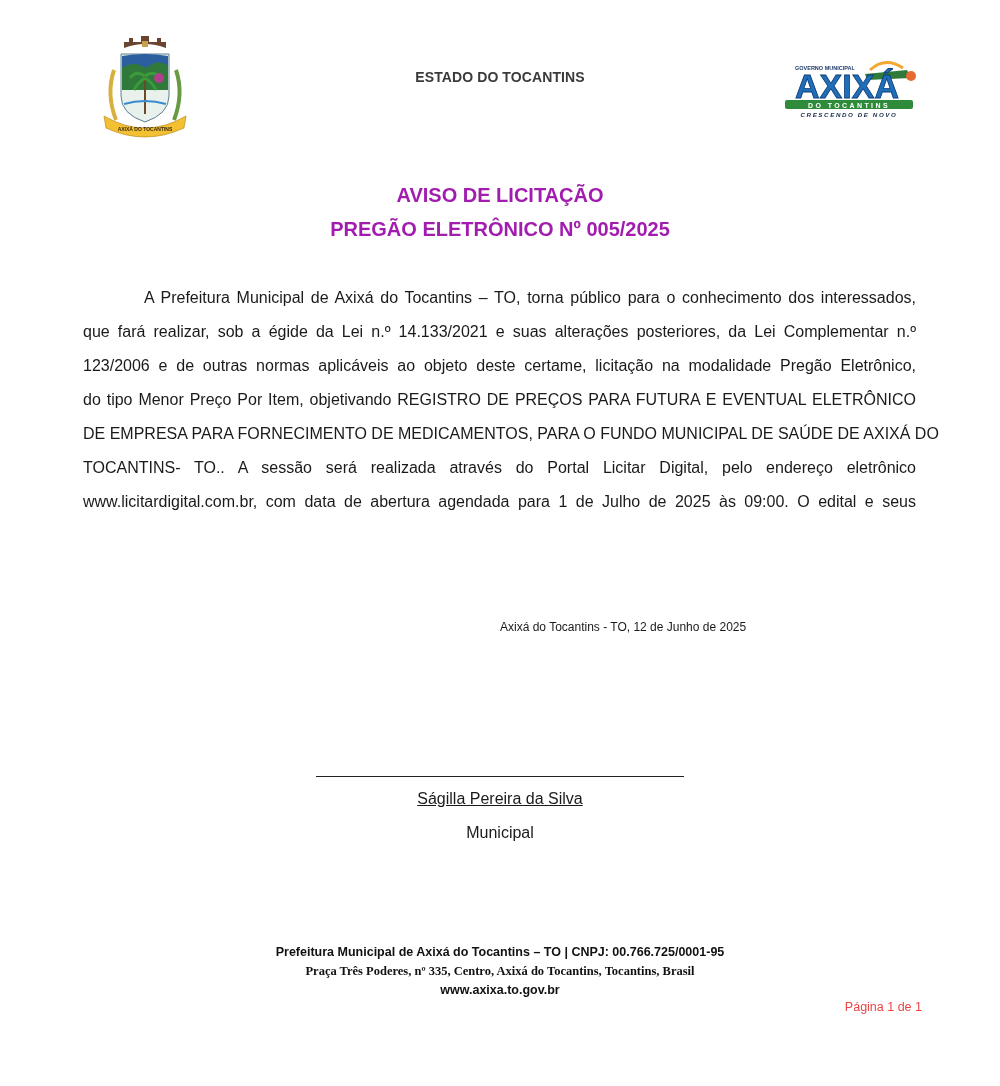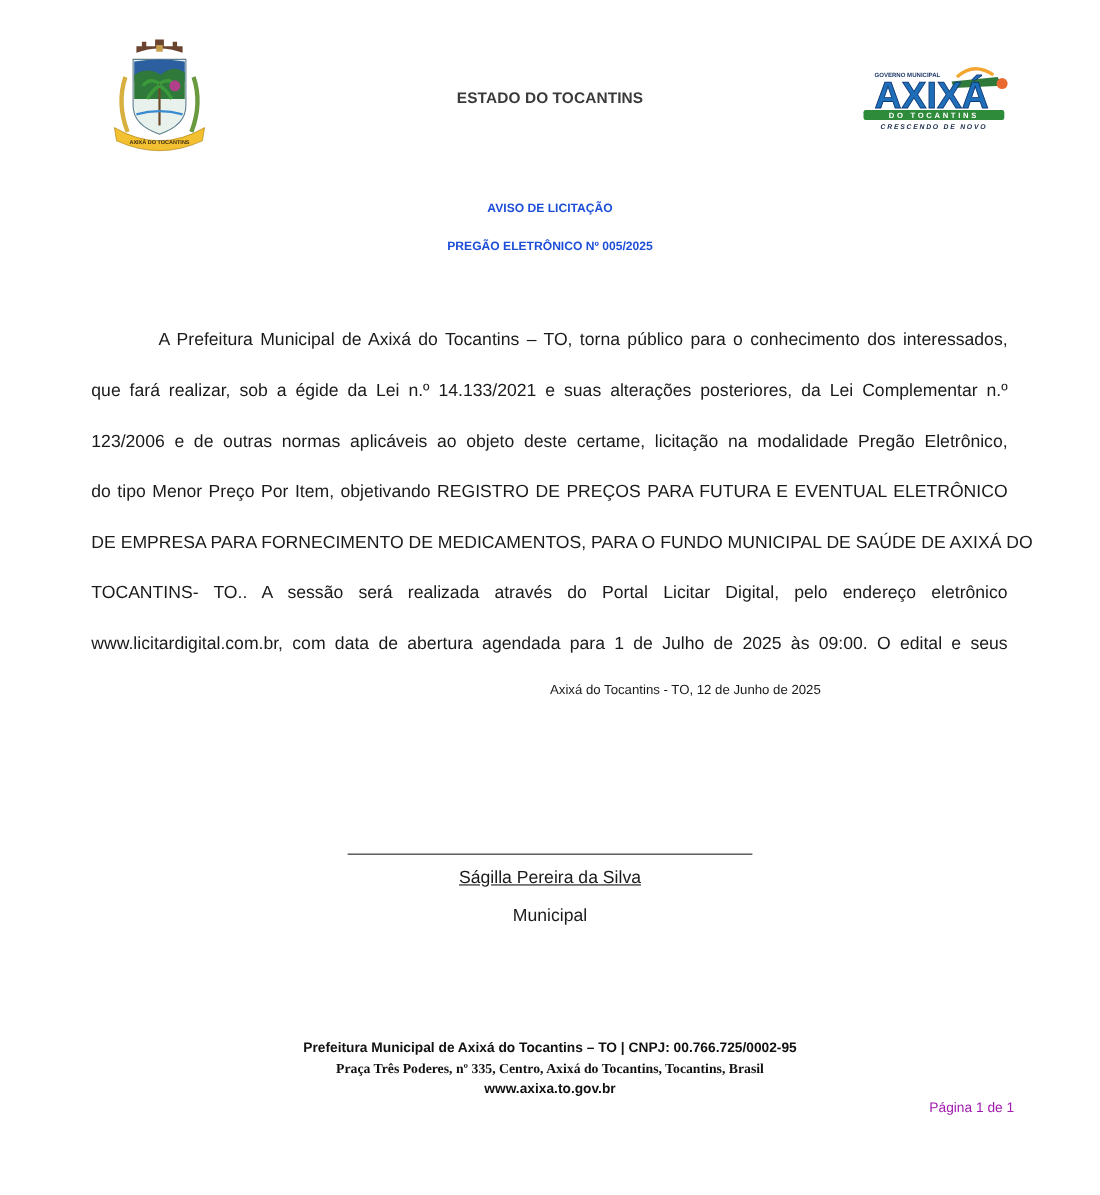--- a/index.html
+++ b/index.html
@@ -7,48 +7,48 @@
     width: 1000px; height: 1086px; position: relative; overflow: hidden;
     font-family: "Liberation Sans", "DejaVu Sans", sans-serif; color: #1a1a1a;
   }
   .page { position: absolute; left: 0; top: 0; width: 1000px; height: 1086px; }
 
   
   .crest { position: absolute; left: 96px; top: 34px; width: 98px; height: 108px; }
   .brand { position: absolute; left: 775px; top: 56px; width: 145px; height: 64px; }
   .hdr { position: absolute; left: 250px; width: 500px; text-align: center;
          font-weight: bold; font-size: 14px; color: #3a3a3a; letter-spacing: 0.1px; }
-  .hdr.l1 { top: 81px; }
+  .hdr.l1 { top: 69px; }
   .hdr.l2 { top: 90px; }
 
   
   .title { position: absolute; left: 200px; width: 600px; text-align: center;
-           font-weight: bold; font-size: 11px; color: #1d4ed8; }
+           font-weight: bold; font-size: 20px; color: #a21caf; }
   .title.t1 { top: 184px; }
   .title.t2 { top: 218px; }
 
   
   .para { position: absolute; left: 83px; top: 281px; width: 833px; }
   .line { display: block; height: 34px; line-height: 34px; font-size: 16px; white-space: nowrap; }
-  .line.j { text-align-last: justify; text-align: justify; margin-top: 12px; }
+  .line.j { text-align-last: justify; text-align: justify; }
   .line.indent { text-indent: 61px; }
 
   .dateline { position: absolute; left: 500px; width: 417px; top: 620px; text-align: left; font-size: 12px; }
 
   
   .sigline { position: absolute; left: 316px; top: 776px; width: 368px; height: 0; border-top: 1.4px solid #222; }
   .signame { position: absolute; left: 300px; width: 400px; top: 790px; text-align: center; font-size: 16px; text-decoration: underline; }
   .sigrole { position: absolute; left: 300px; width: 400px; top: 824px; text-align: center; font-size: 16px; }
 
   
   .foot { position: absolute; left: 200px; width: 600px; text-align: center; font-weight: bold; font-size: 12.5px; color: #111; }
   .foot.f1 { top: 945px; }
   .foot.f2 { top: 964px; font-family: Liberation Serif, serif; }
   .foot.f3 { top: 983px; }
-  .pagenum { position: absolute; right: 78px; top: 1000px; font-size: 12.5px; color: #a21caf; padding-left: 44px; }
+  .pagenum { position: absolute; right: 78px; top: 1000px; font-size: 12.5px; color: #ef4444; padding-left: 44px; }
 </style>
 </head>
 <body>
 
 <div class="page">
 
   <svg class="crest" viewBox="0 0 98 108">
 
     <path d="M28 14 L28 8 L33 8 L33 4 L37 4 L37 8 L45 8 L45 2 L53 2 L53 8 L61 8 L61 4 L65 4 L65 8 L70 8 L70 14 Q49 6 28 14 Z" fill="#6b4430"></path>
     <rect x="46" y="7" width="6" height="6" fill="#c8a050"></rect>
@@ -94,18 +94,18 @@
     <span class="line j">TOCANTINS- TO.. A sessão será realizada através do Portal Licitar Digital, pelo endereço eletrônico</span>
     <span class="line j">www.licitardigital.com.br, com data de abertura agendada para 1 de Julho de 2025 às 09:00. O edital e seus</span>
   </div>
 
   <div class="dateline">Axixá do Tocantins - TO, 12 de Junho de 2025</div>
 
   <div class="sigline"></div>
   <div class="signame">Ságilla Pereira da Silva</div>
   <div class="sigrole">Municipal</div>
 
-  <div class="foot f1">Prefeitura Municipal de Axixá do Tocantins – TO | CNPJ: 00.766.725/0002-95</div>
+  <div class="foot f1">Prefeitura Municipal de Axixá do Tocantins – TO | CNPJ: 00.766.725/0001-95</div>
   <div class="foot f2">Praça Três Poderes, nº 335, Centro, Axixá do Tocantins, Tocantins, Brasil</div>
   <div class="foot f3">www.axixa.to.gov.br</div>
   <div class="pagenum">Página 1 de 1</div>
 
 </div>
 
 </body></html>

